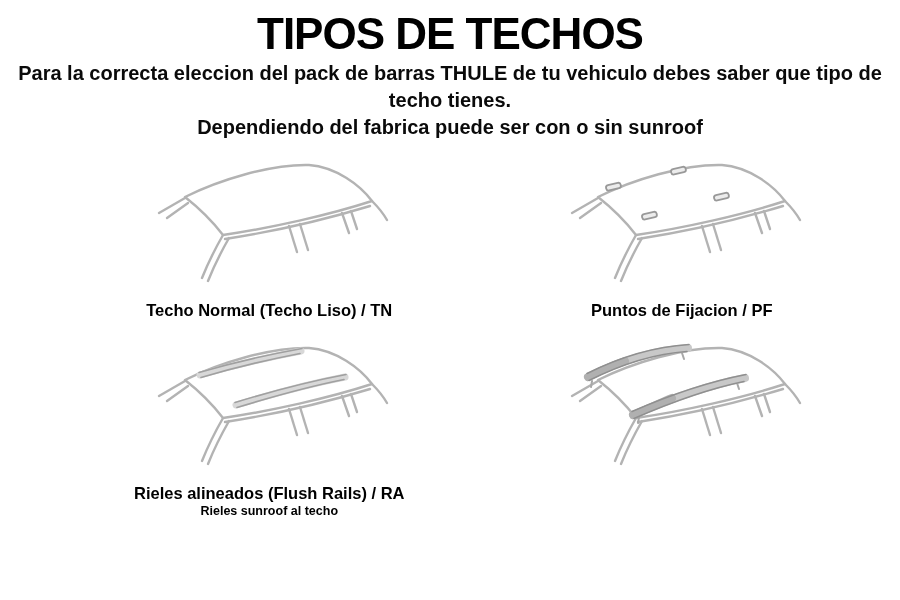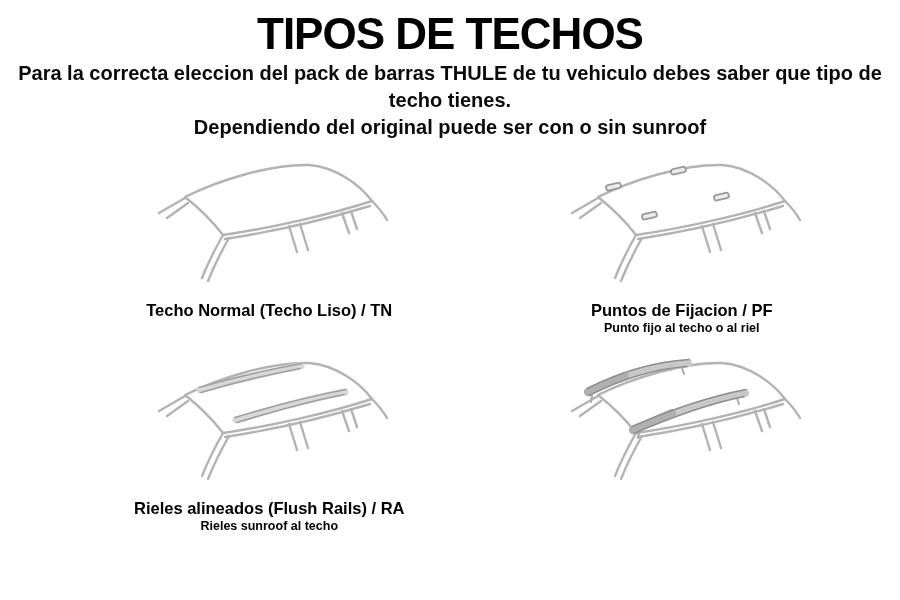--- a/index.html
+++ b/index.html
@@ -114,21 +114,21 @@
     </g>
   </defs>
 </svg>
 
 <div class="canvas">
 
   <h1 class="title">TIPOS DE TECHOS</h1>
 
   <div class="intro">
     <p>Para la correcta eleccion del pack de barras THULE de tu vehiculo debes saber que tipo de techo tienes.</p>
-    <p>Dependiendo del original puede ser con o sin sunroof</p>
+    <p>Dependiendo del fabrica puede ser con o sin sunroof</p>
   </div>
 
   <div class="grid">
 
     <figure class="cell" style="margin:0">
       <svg class="art" viewBox="0 0 300 150">
         <use href="#roofBase"></use>
       </svg>
       <figcaption style="margin:0">
         <div class="caption">Techo Normal (Techo Liso) / TN</div>
@@ -136,21 +136,20 @@
       </figcaption>
     </figure>
 
     <figure class="cell" style="margin:0">
       <svg class="art" viewBox="0 0 300 150">
         <use href="#roofBase"></use>
         <use href="#pfPads"></use>
       </svg>
       <figcaption style="margin:0">
         <div class="caption">Puntos de Fijacion / PF</div>
-        <div class="subcaption">Punto fijo al techo o al riel</div>
       </figcaption>
     </figure>
 
     <figure class="cell" style="margin:0">
       <svg class="art" viewBox="0 0 300 150">
         <use href="#roofBase"></use>
         <use href="#raRails"></use>
       </svg>
       <figcaption style="margin:0">
         <div class="caption">Rieles alineados (Flush Rails) / RA</div>

